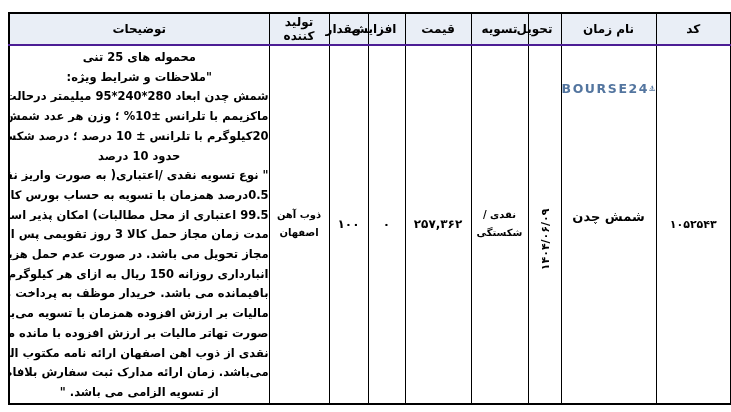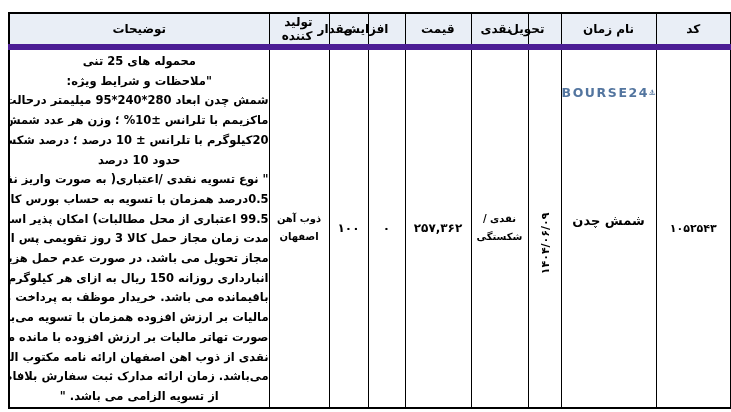--- a/index.html
+++ b/index.html
@@ -12,22 +12,22 @@
   table.offers{
     position:absolute;top:12px;left:8px;width:722px;
     border-collapse:collapse;table-layout:fixed;background:#fff;
     border:2px solid #000;
   }
   th,td{border:1px solid #000;padding:0;}
   thead th{
     background:#e9eef6;
     font-weight:bold;font-size:12px;height:21px;
     text-align:center;vertical-align:middle;
-    border-bottom:6px solid #4c1d95;
-    padding:1px 16px;
+    border-bottom:2px solid #4c1d95;
+    padding:1px 8px;
   }
   tbody tr{height:358px;}
   td{vertical-align:middle;text-align:center;font-size:12px;font-weight:bold;}
   
   col.c-code{width:75px;}
   col.c-name{width:95px;}
   col.c-delivery{width:33px;}
   col.c-settle{width:57px;}
   col.c-price{width:66px;}
   col.c-inc{width:37px;}
@@ -68,21 +68,21 @@
       <col class="c-inc">
     <col class="c-qty">
       <col class="c-producer">
       <col class="c-desc">
   </colgroup>
   <thead>
     <tr>
       <th>کد</th>
       <th>نام زمان</th>
       <th>تحویل</th>
-      <th>نقدی</th>
+      <th>تسویه</th>
       <th>قیمت</th>
       <th>افزایش</th>
       <th>مقدار</th>
       <th>تولید کننده</th>
       <th>توضیحات</th>
     </tr>
   </thead>
   <tbody>
     <tr>
       <td class="cell-code">۱۰۵۲۵۴۳</td>

